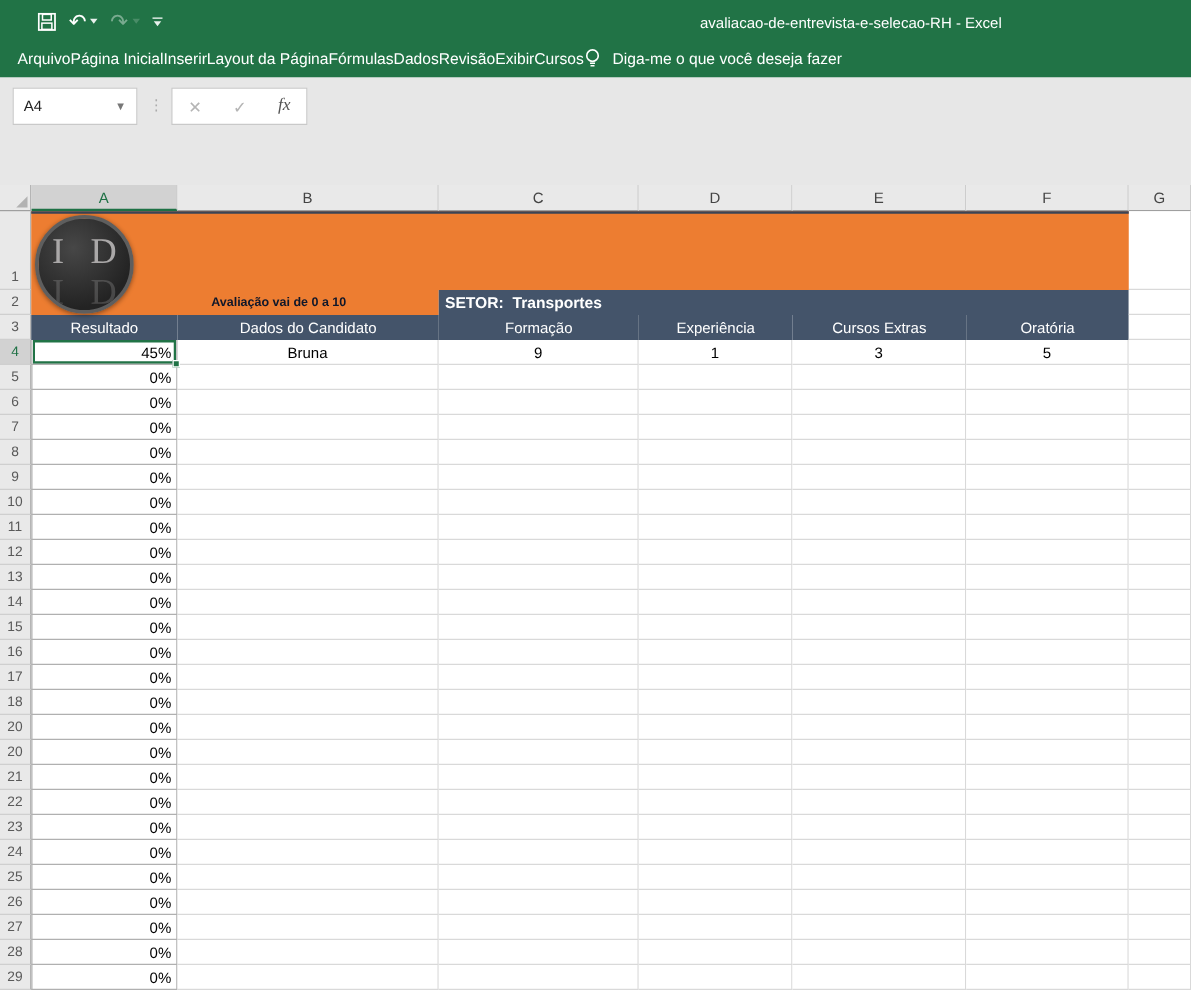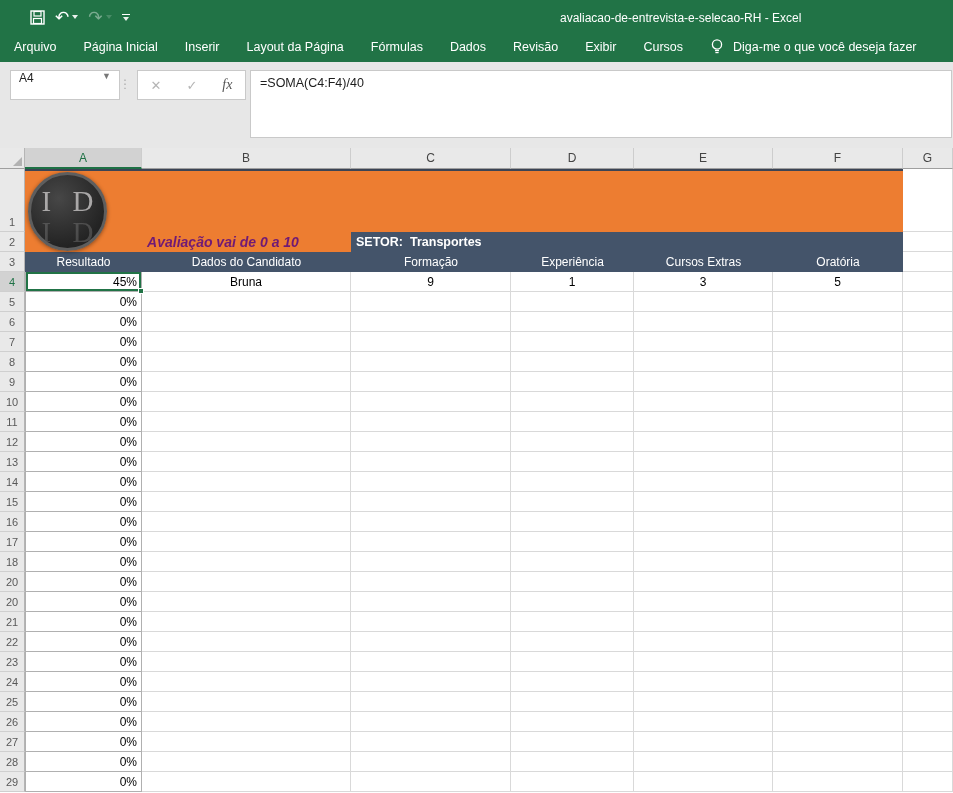--- a/index.html
+++ b/index.html
@@ -11,27 +11,27 @@
   .qat { position:absolute; top:5px; left:30px; display:flex; align-items:center; gap:10px; height:24px; }
   .qat-btn { display:flex; align-items:center; gap:3px; cursor:pointer; }
   .qat-btn svg { display:block; }
   .glyph { font-size:17px; line-height:1; color:#fff; }
   .dim { opacity:.40; }
   .chev { width:0; height:0; border-left:3.5px solid transparent; border-right:3.5px solid transparent; border-top:4px solid rgba(255,255,255,.9); }
   .chev.dim { border-top-color:rgba(255,255,255,.45); }
   .qat-custom { display:flex; flex-direction:column; align-items:center; gap:2px; cursor:pointer; }
   .qat-custom .bar { width:8px; border-top:1.5px solid #fff; }
   .doc-title { position:absolute; top:11px; left:560px; width:360px; text-align:left; font-size:12px; color:#fff; white-space:nowrap; }
-  .tabs { position:absolute; left:14px; top:34px; height:26px; display:flex; align-items:center; gap:27px; font-size:12.5px; }
+  .tabs { position:absolute; left:14px; top:34px; height:26px; display:flex; align-items:center; font-size:12.5px; }
   .tab { cursor:pointer; white-space:nowrap; }
   .tellme { display:flex; align-items:center; gap:9px; cursor:pointer; }
 
   
   .fbar { position:absolute; top:62px; left:0; width:953px; height:86px; background:#e7e7e7; }
-  .namebox { position:absolute; left:10px; top:8px; width:110px; height:30px; background:#fff; border:1px solid #c9c9c9; display:flex; font-size:12px; color:#222; padding:0 8px; cursor:pointer; }
+  .namebox { position:absolute; left:10px; top:8px; width:100px; height:30px; background:#fff; border:1px solid #c9c9c9; display:flex; align-items:center; font-size:12px; color:#222; padding:0 8px; cursor:pointer; }
   .namebox .dd { margin-left:auto; font-size:9px; color:#777; }
   .fdots { position:absolute; left:119px; top:15px; color:#ababab; font-size:12px; letter-spacing:0; }
   .fbtns { position:absolute; left:137px; top:8px; width:109px; height:30px; background:#fff; border:1px solid #c9c9c9; display:flex; align-items:center; justify-content:space-around; }
   .fbtn { font-size:13px; color:#b5b5b5; cursor:pointer; }
   .fbtn.fx { font-family:"Liberation Serif", serif; font-style:italic; font-size:14px; color:#555; }
   .finput { position:absolute; left:250px; top:8px; width:702px; height:68px; background:#fff; border:1px solid #c9c9c9; font-size:12.5px; color:#1d1d1d; padding:5px 9px; cursor:text; }
 
   
   .grid { position:absolute; top:148px; left:0; width:953px; height:645px; background:#fff; }
   .hdr-row { display:flex; height:21px; }
@@ -42,21 +42,21 @@
 
   .row { display:flex; }
   .gut { width:25px; background:#e9e9e9; border-right:1px solid #b5b5b5; border-bottom:1px solid #cfcfcf; display:flex; align-items:flex-end; justify-content:center; font-size:11px; color:#595959; padding-bottom:3px; cursor:pointer; }
   .gut.sel { background:#d2d2d2; color:#1e7145; }
 
   .r1 { height:63px; }
   .r2, .r3, .data-row { height:20px; }
   .banner { width:878px; background:#ED7D31; border-top:2px solid #3b4455; display:flex; align-items:center; justify-content:center; position:relative; }
   .banner-title { color:#fff; font-weight:bold; font-size:17px; }
   .or2 { width:326px; background:#ED7D31; display:flex; align-items:center; justify-content:center; padding-left:70px; }
-  .or2 span { color:#701a75; font-weight:bold; font-size:14px;font-style:italic; }
+  .or2 span { color:#0f172a; font-weight:bold; font-size:10px; }
   .sl2 { width:552px; background:#44546A; color:#fff; display:flex; align-items:center; font-size:12.5px; padding-left:5px; }
   .sl2 .setor { font-weight:bold; margin-right:7px; }
   .sl2 .setorv { font-weight:bold; }
   .hcell { background:#44546A; color:#fff; display:flex; align-items:center; justify-content:center; font-size:12px; cursor:cell; }
   .gcell { width:50px; background:#fff; border-right:1px solid #d9d9d9; border-bottom:1px solid #d9d9d9; cursor:cell; }
   .gcell.tall { border-bottom:1px solid #d9d9d9; }
 
   .cell { border-right:1px solid #d9d9d9; border-bottom:1px solid #d9d9d9; font-size:12px; color:#000; display:flex; align-items:center; justify-content:center; background:#fff; cursor:cell; }
   .cell.acol { border-left:1px solid #b0b0b0; border-right:1px solid #b0b0b0; border-bottom:1px solid #b0b0b0; justify-content:flex-end; padding-right:4px; }
   .cell.acol.selcell { box-shadow:inset 0 0 0 2px #217346; position:relative; z-index:2; }
@@ -120,21 +120,20 @@
   <div class="namebox">
     <span>A4</span>
     <span class="dd">▼</span>
   </div>
   <div class="fdots">⋮</div>
   <div class="fbtns">
     <span class="fbtn">✕</span>
     <span class="fbtn">✓</span>
     <span class="fbtn fx">fx</span>
   </div>
-  <div class="finput">=SOMA(C4:F4)/40</div>
 </div>
 
 <div class="grid">
   <div class="hdr-row">
     <div class="corner">
         <span class="tri"></span>
       </div>
 
   <div class="col-h sel" style="width: 117px;">A</div>
       <div class="col-h" style="width: 209px;">B</div>

